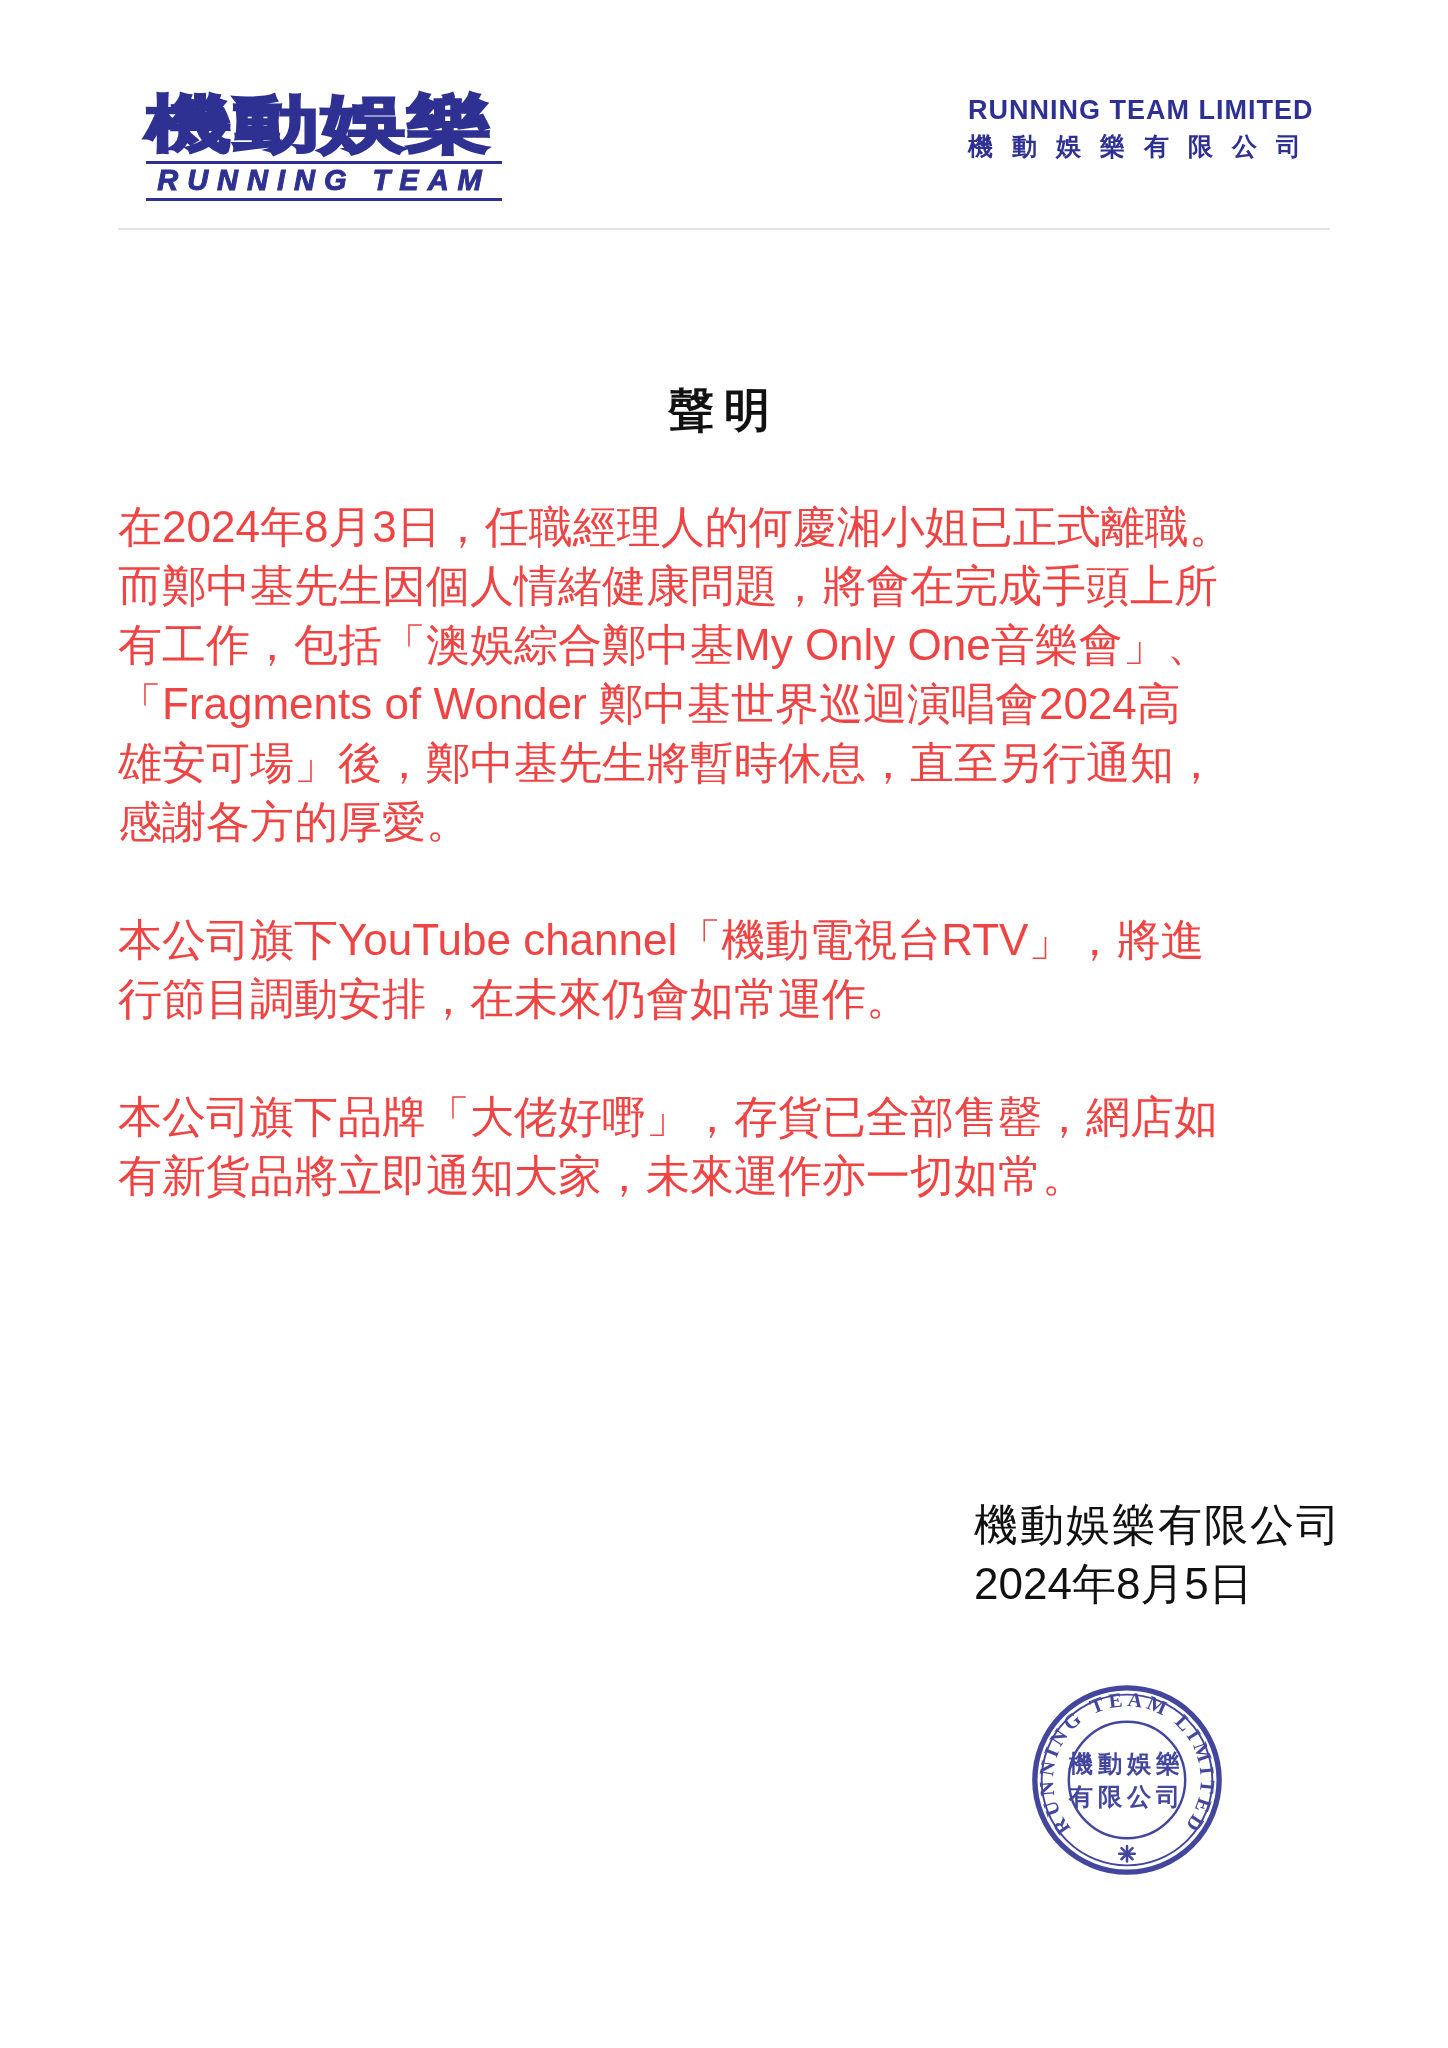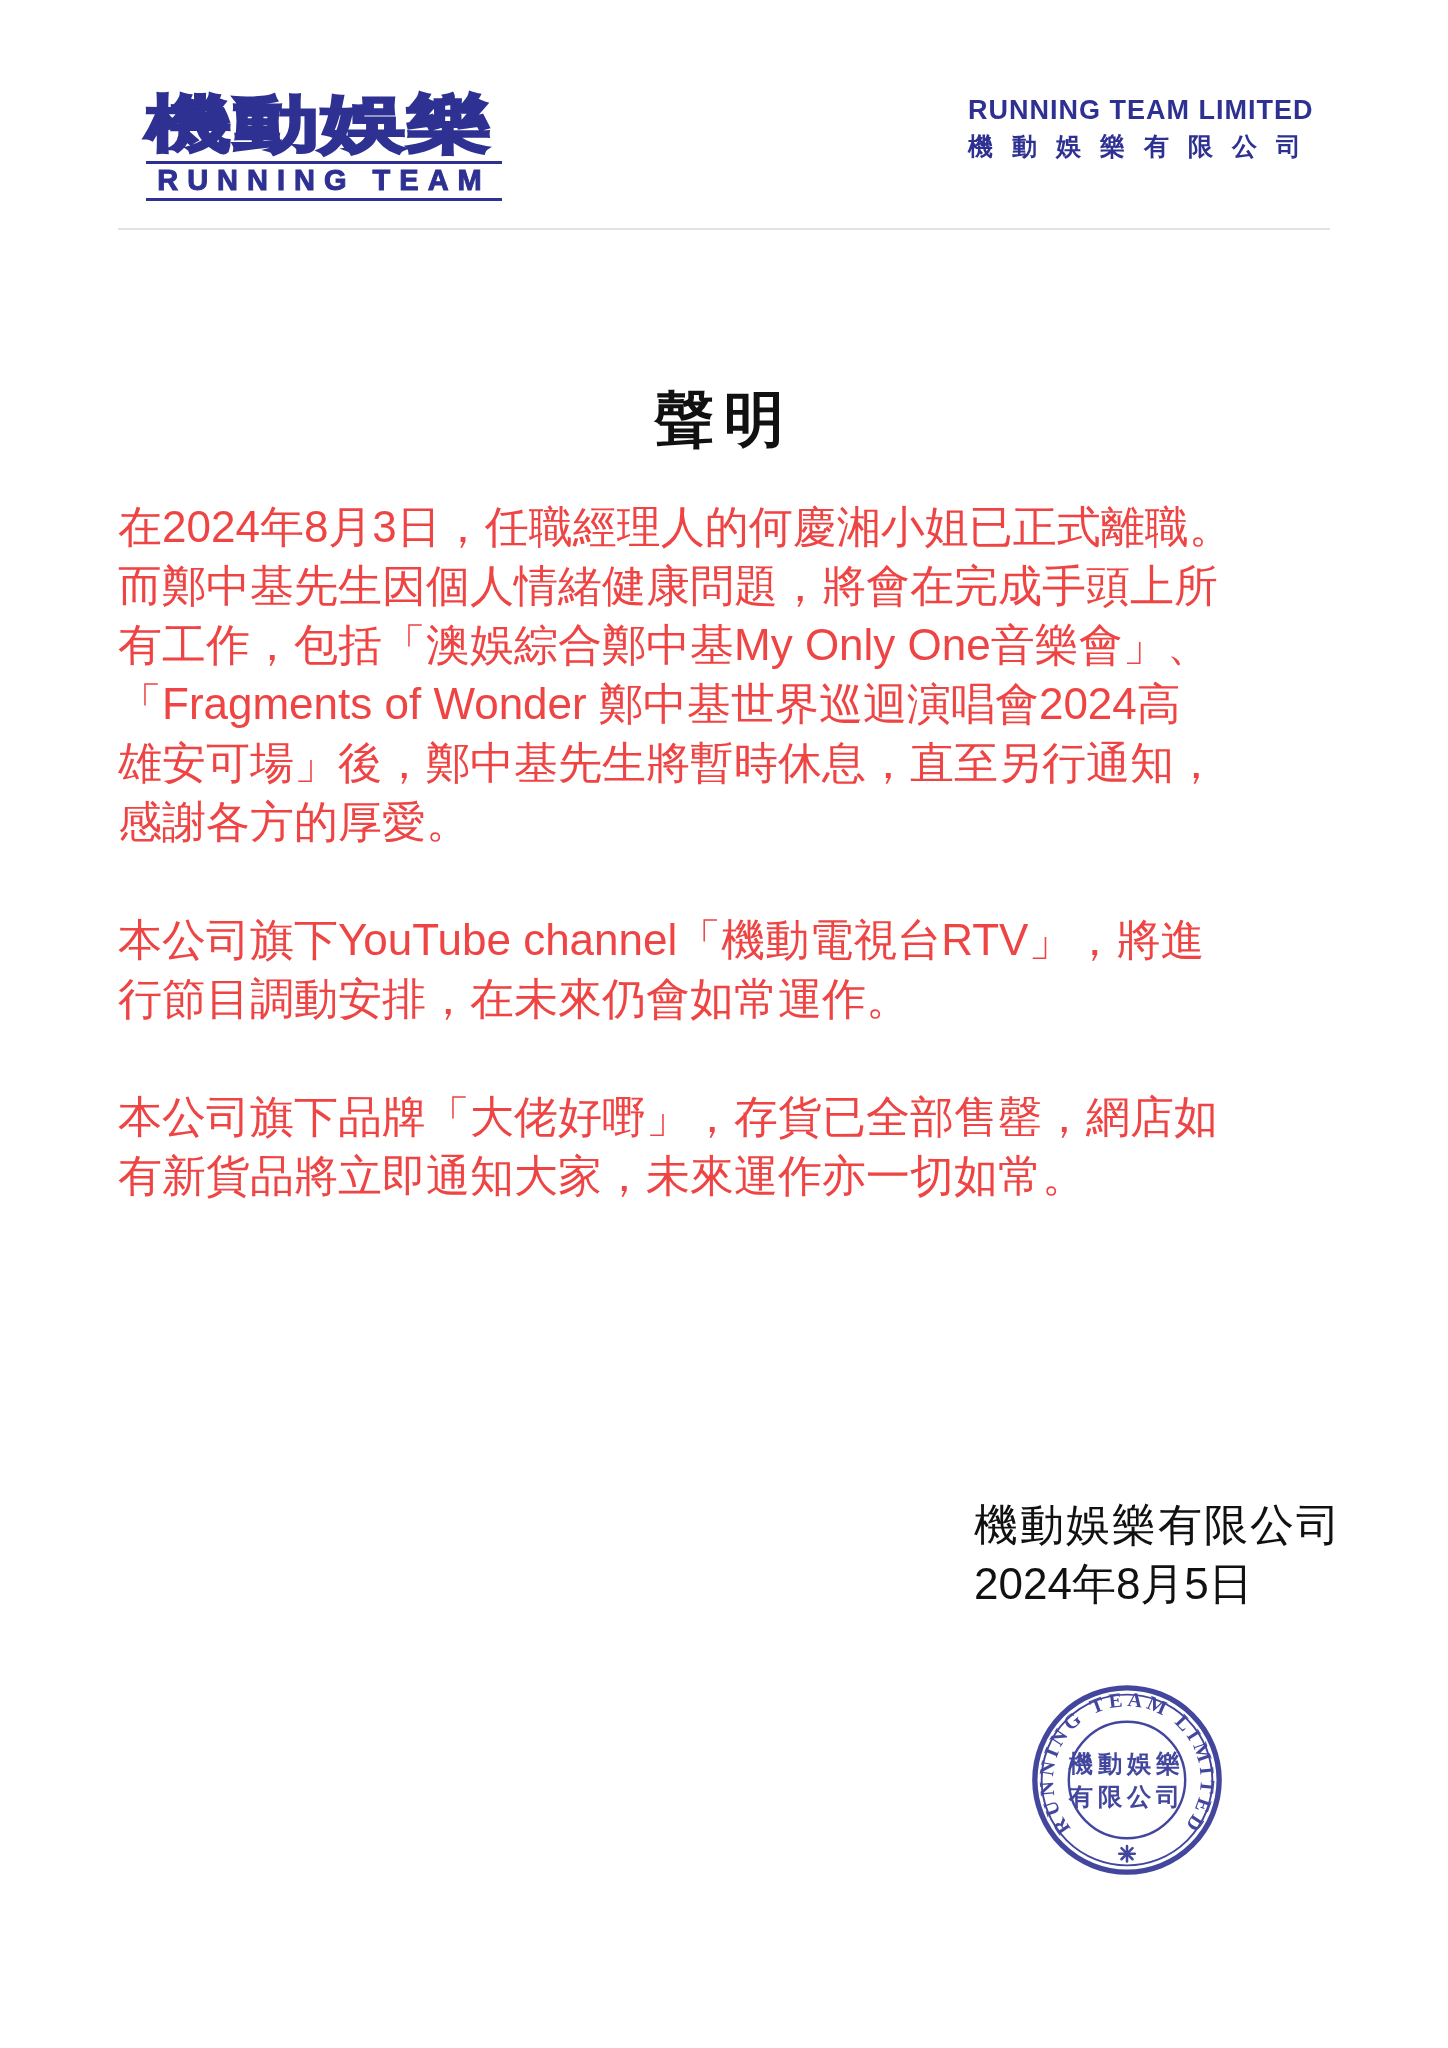--- a/index.html
+++ b/index.html
@@ -18,38 +18,38 @@
   .logo-cjk {
     display:block; white-space:nowrap;
     font-size:62px; line-height:64px; font-weight:900;
     color:#2e3192; -webkit-text-stroke:2.5px #2e3192;
     transform:scaleX(1.38); transform-origin:left center;
     letter-spacing:1px;
   }
   .logo-latin {
     display:block; width:100%; margin-top:5px;
     text-align:center; white-space:nowrap;
-    font-weight:900;
+    font-style:italic; font-weight:900;
     font-size:29px; line-height:29px; letter-spacing:9px;
     color:#2e3192; -webkit-text-stroke:1px #2e3192;
     border-top:3px solid #2e3192; border-bottom:3px solid #2e3192;
     padding:2px 0 3px 0;
   }
 
   .header-right { position:absolute; left:968px; top:92px; width:370px; color:#2e3192; }
   .hr-line1 { font-size:27px; line-height:36px; font-weight:bold; letter-spacing:1px; white-space:nowrap; }
   .hr-line2 { font-size:25px; line-height:36px; font-weight:bold; letter-spacing:19px; white-space:nowrap; }
   .hr-line3 { font-size:23px; line-height:36px; font-weight:bold; letter-spacing:3.5px; white-space:nowrap; }
 
   .divider { position:absolute; left:118px; top:228px; width:1212px; height:2px; background:#e3e3e3; }
 
   
   .title {
     position:absolute; left:0; top:380px; width:100%;
-    text-align:center; font-size:60px; font-weight:700;
+    text-align:center; font-size:46px; font-weight:700;
     letter-spacing:10px; color:#111;
   }
   .body-text { position:absolute; left:118px; top:497px; width:1220px; }
   .body-text p {
     font-size:44px; line-height:59px; color:#ef4444;
     white-space:pre-line; margin:0 0 59px 0;
   }
 
   .signature { position:absolute; left:974px; top:1495px; color:#111; }
   .sig-company { font-size:44px; line-height:59px; letter-spacing:2px; white-space:nowrap; }

